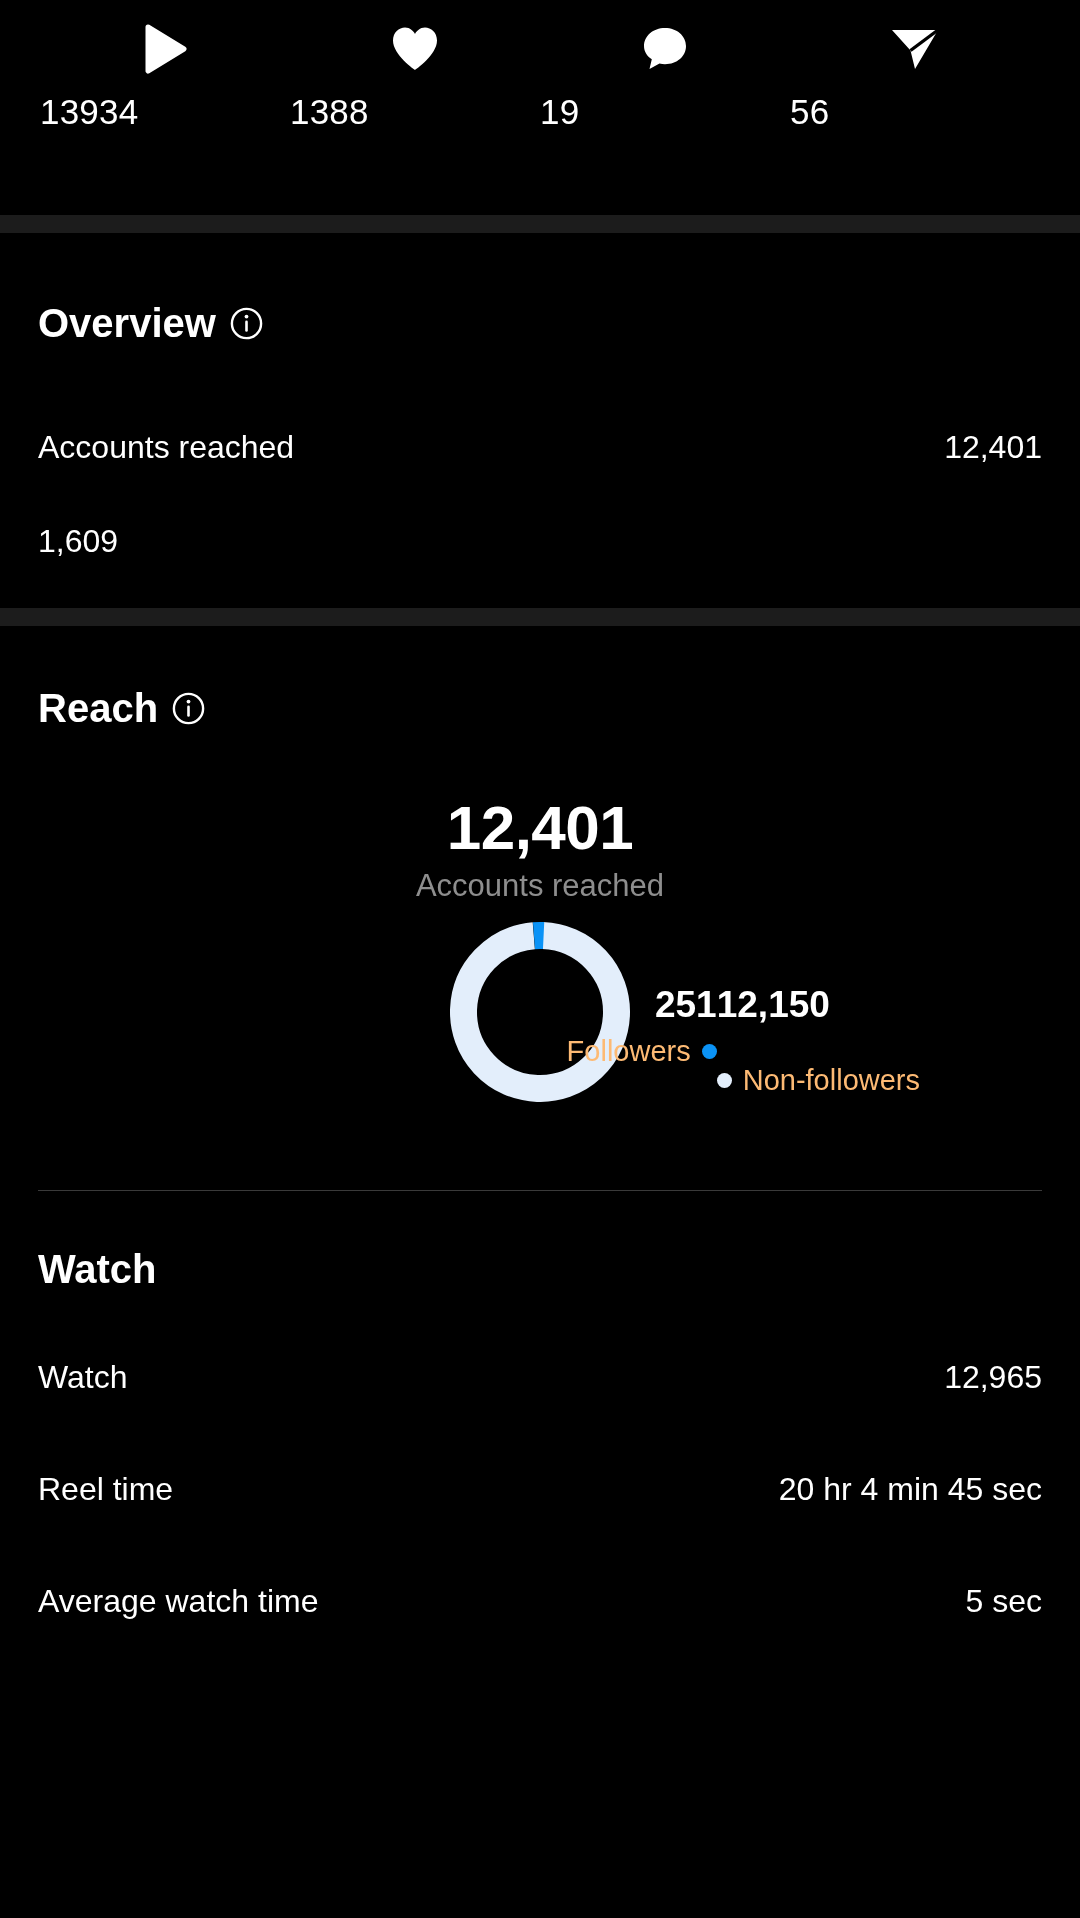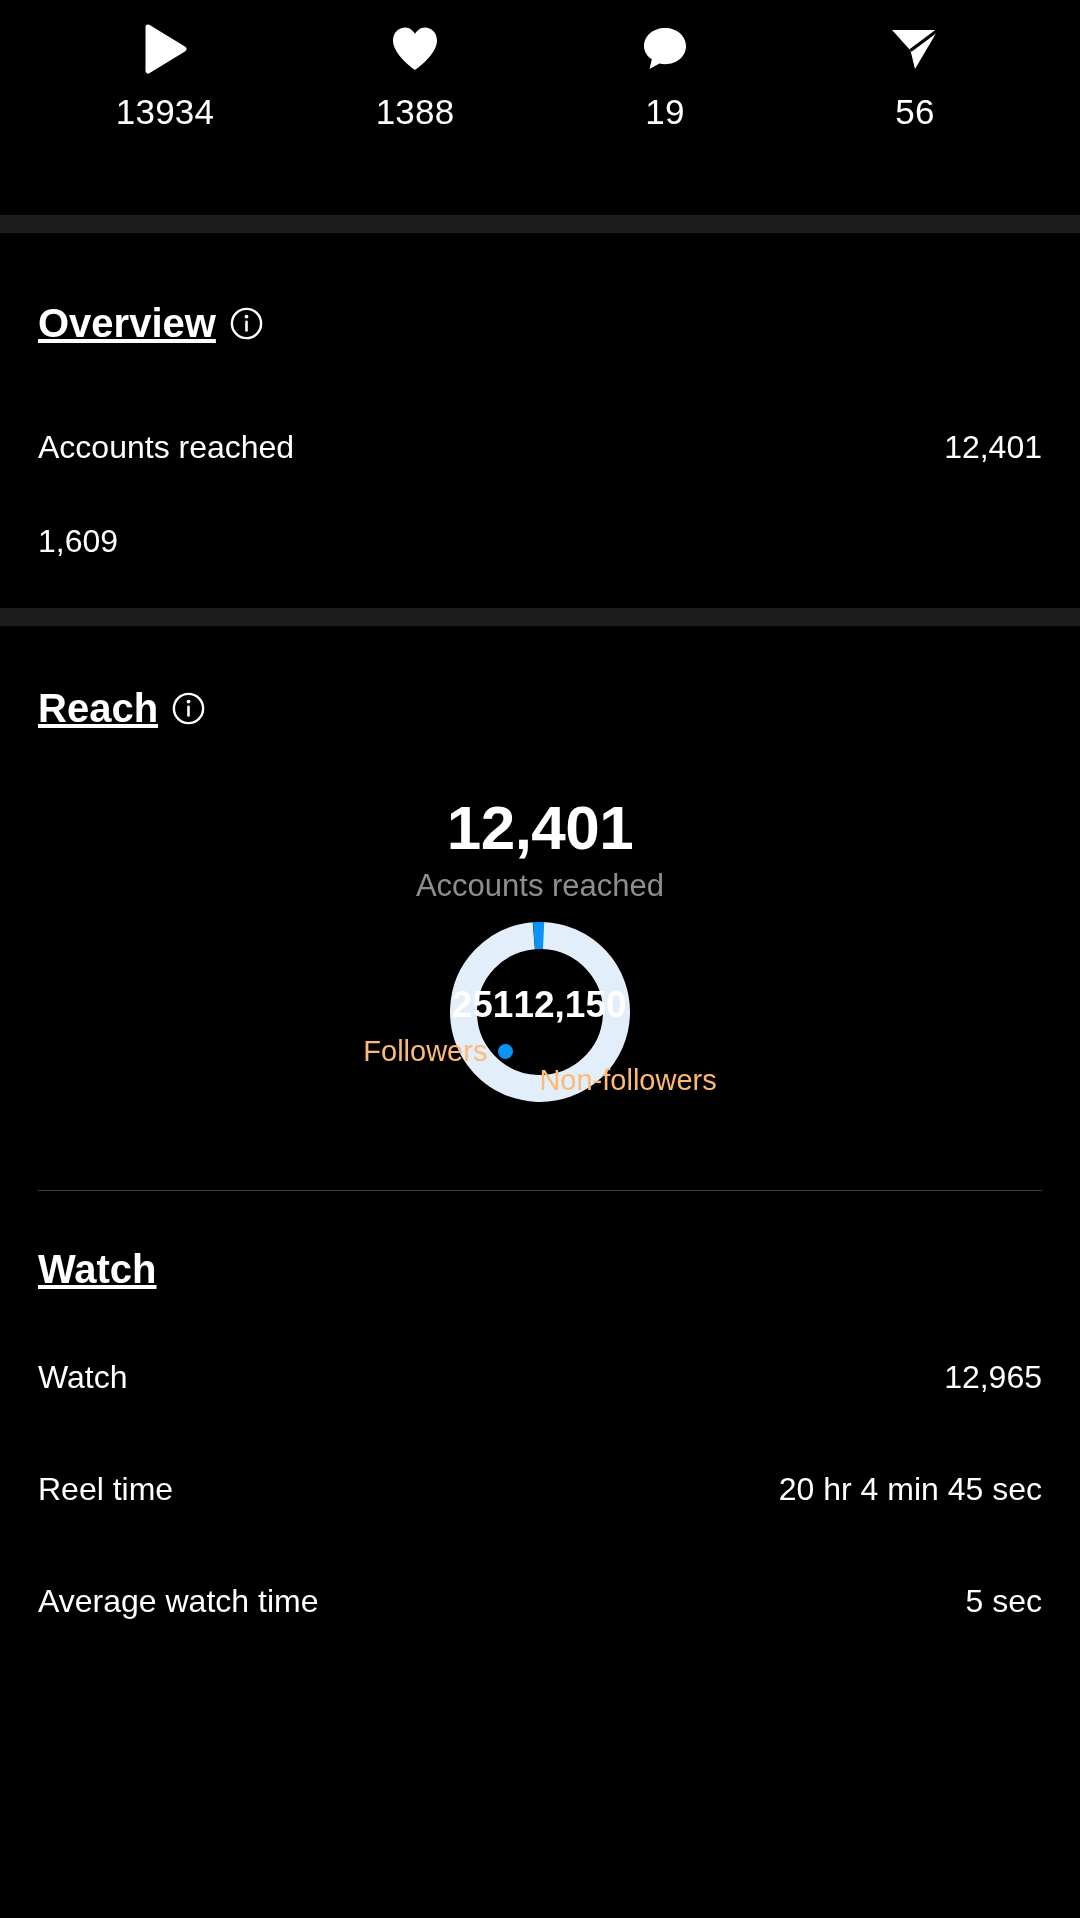--- a/index.html
+++ b/index.html
@@ -11,34 +11,34 @@
     overflow:hidden;
   }
   .screen { position:relative; width:1080px; height:1918px; background:#000; }
 
   
   .stats-bar {
     display:flex; align-items:flex-start;
     padding:18px 40px 0 40px;
     height:215px;
   }
-  .stat { flex:1; display:flex; flex-direction:column; align-items:center; }
+  .stat { flex:1; display:flex; flex-direction:column; }
   .stat-icon { height:62px; display:flex; align-items:center; justify-content:center; }
   .stat-icon svg { display:block; }
   .stat-count {
     margin-top:12px;
     font-size:35px; font-weight:400; color:#fff; letter-spacing:.2px;
   }
 
   .band { width:100%; height:18px; background:#1c1c1c; }
 
   
   .section { padding:0 38px; }
   .section-head {
-    display:flex; align-items:center; gap:14px;text-decoration:underline;
+    display:flex; align-items:center; gap:14px;
   }
   .section-title { font-size:40px; font-weight:700; color:#fff; }
   .info-icon { width:33px; height:33px; }
   .info-icon svg { display:block; }
 
   .row {
     display:flex; align-items:center; justify-content:space-between;
   }
   .row-label { font-size:32px; color:#fff; font-weight:400; }
   .row-value { font-size:32px; color:#fff; font-weight:400; }
@@ -62,21 +62,21 @@
 
   .donut-area {
     position:relative; height:230px; margin-top:18px;
   }
   .donut {
     position:absolute; left:50%; top:0; transform:translateX(-50%);
     width:180px; height:180px;
   }
   .legend {
     position:absolute; top:62px; width:100%;
-    display:flex; justify-content:center; align-items:flex-start;
+    display:flex; justify-content:flex-end; align-items:flex-start;
     padding:0 122px;
   }
   .legend-col { display:flex; flex-direction:column; }
   .legend-col.left { align-items:flex-end; }
   .legend-col.right { align-items:flex-start;gap:29px; }
   .legend-num { font-size:37px; font-weight:700; color:#fff; }
   .legend-label-wrap {
     display:flex; align-items:center; gap:11px; margin-top:9px;
   }
   .legend-label { font-size:29px; color:#fdba74; }

